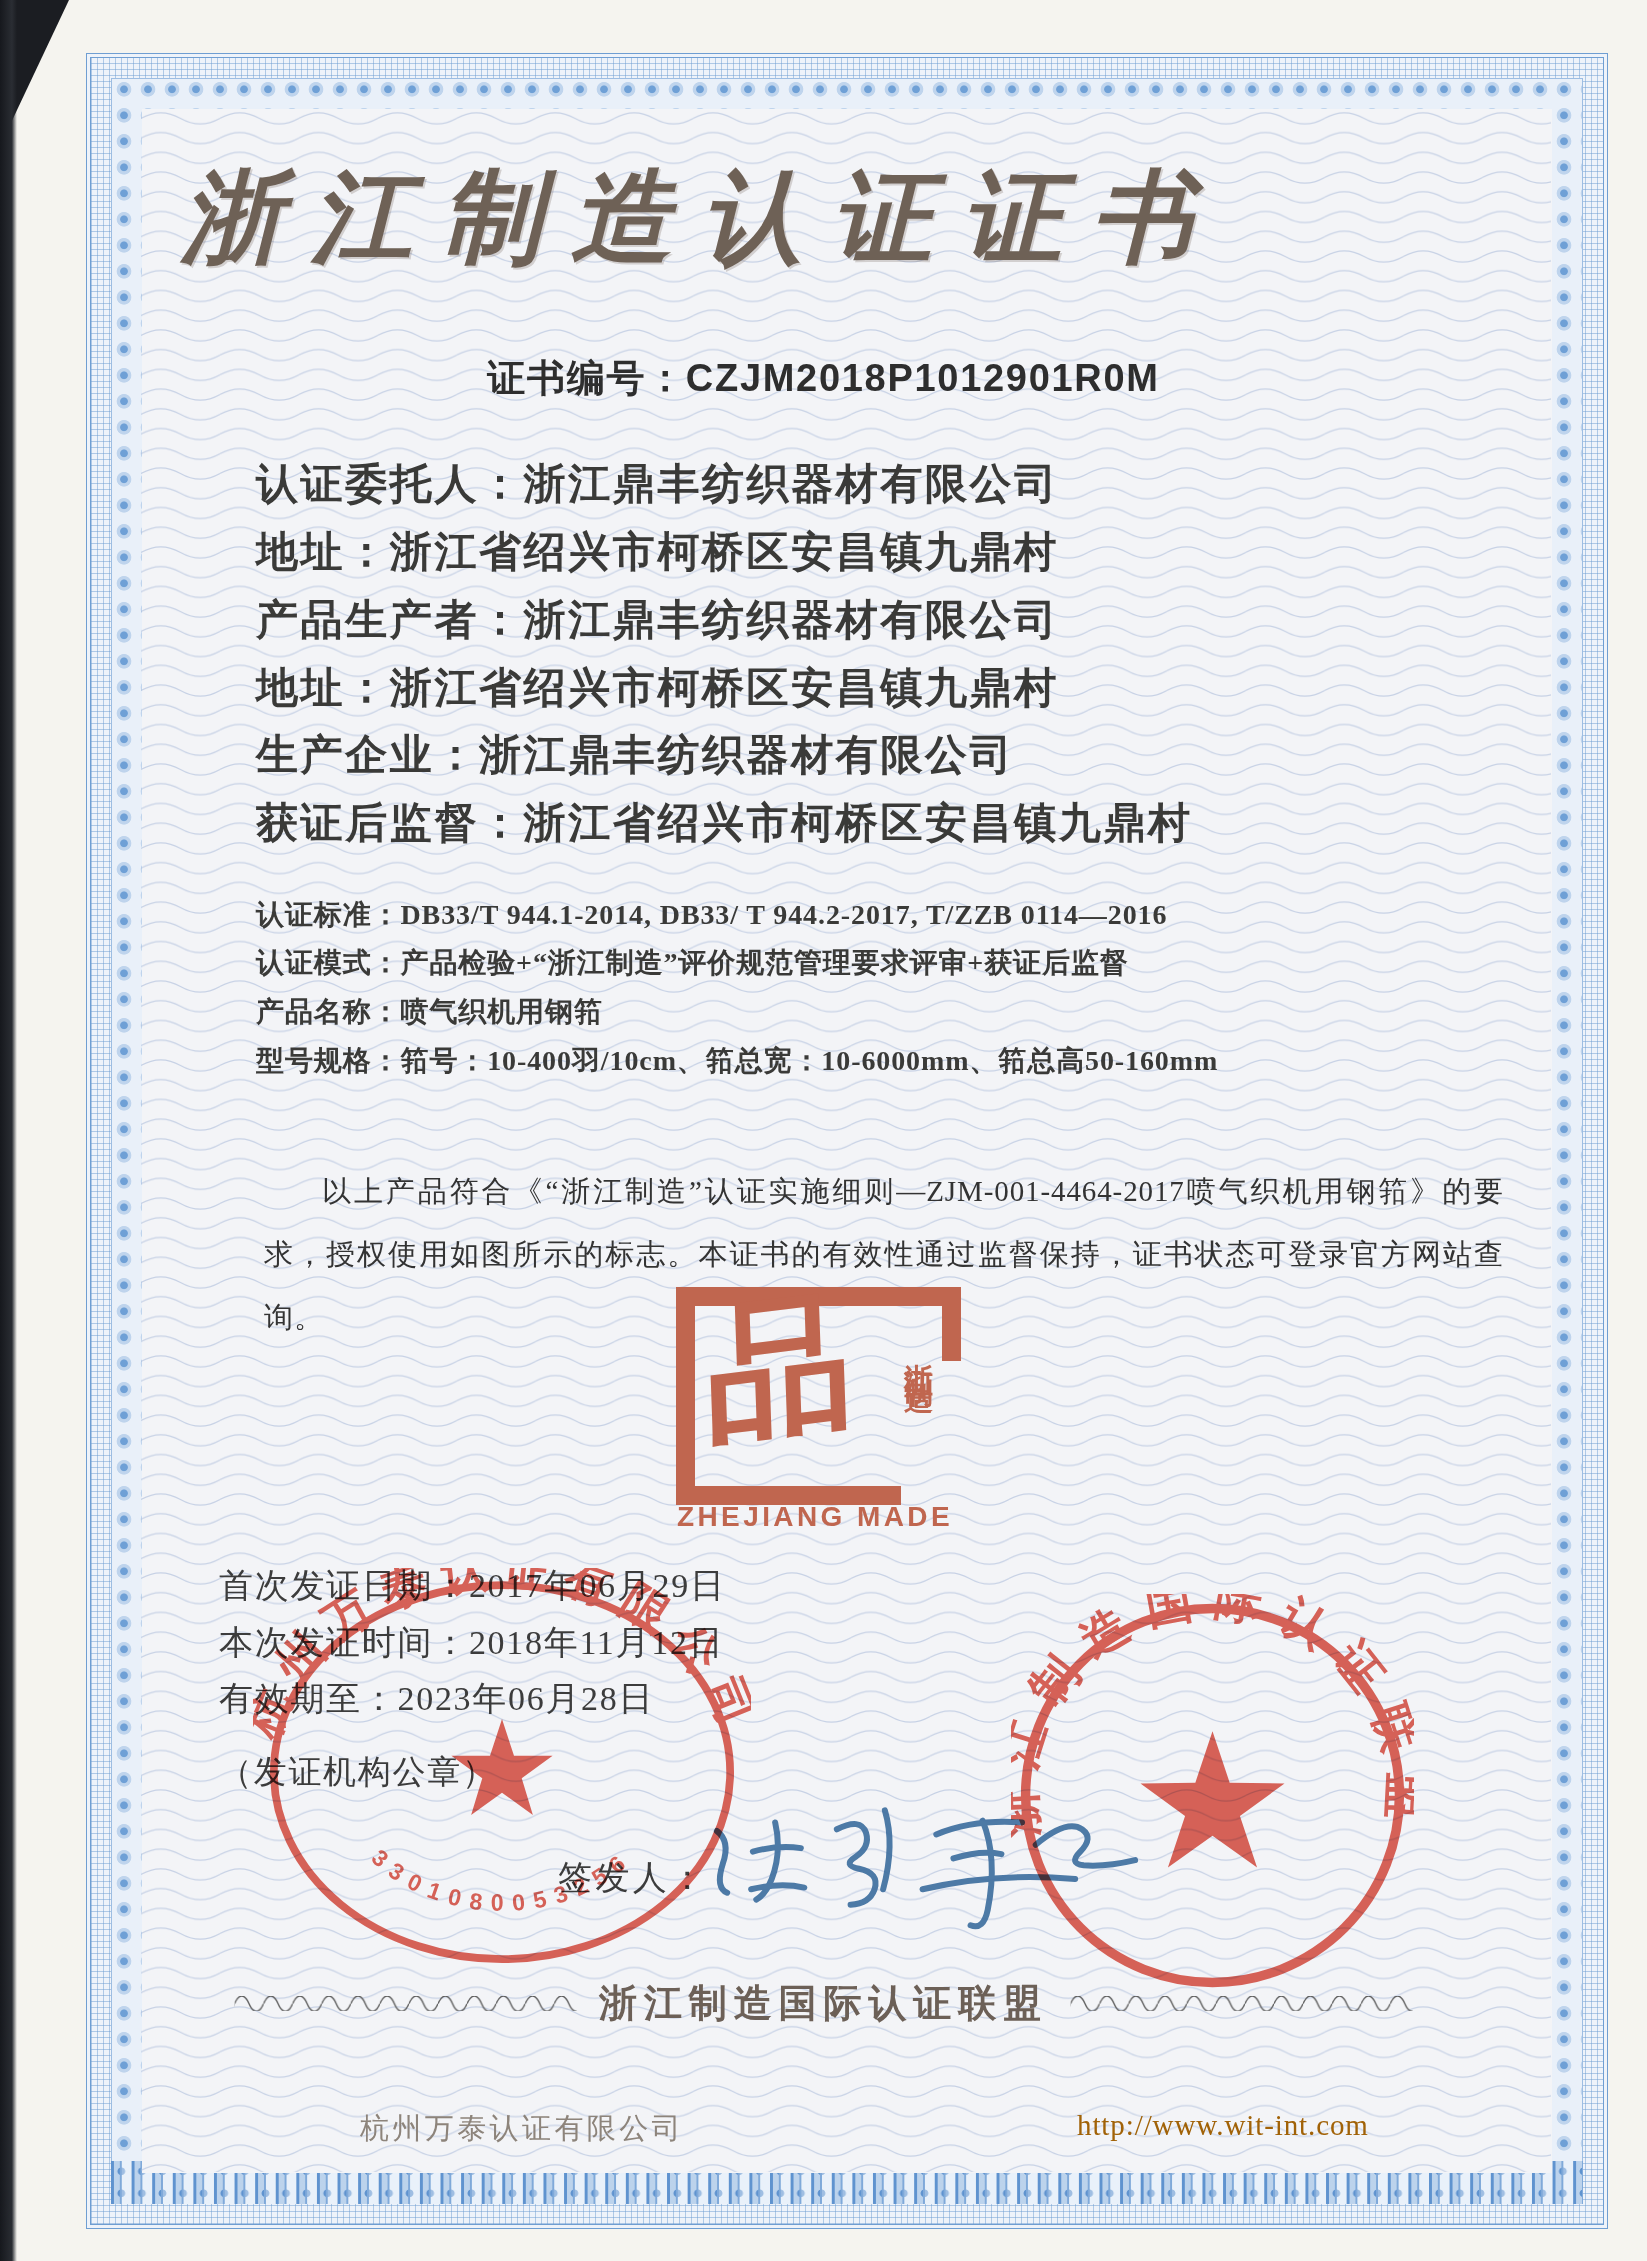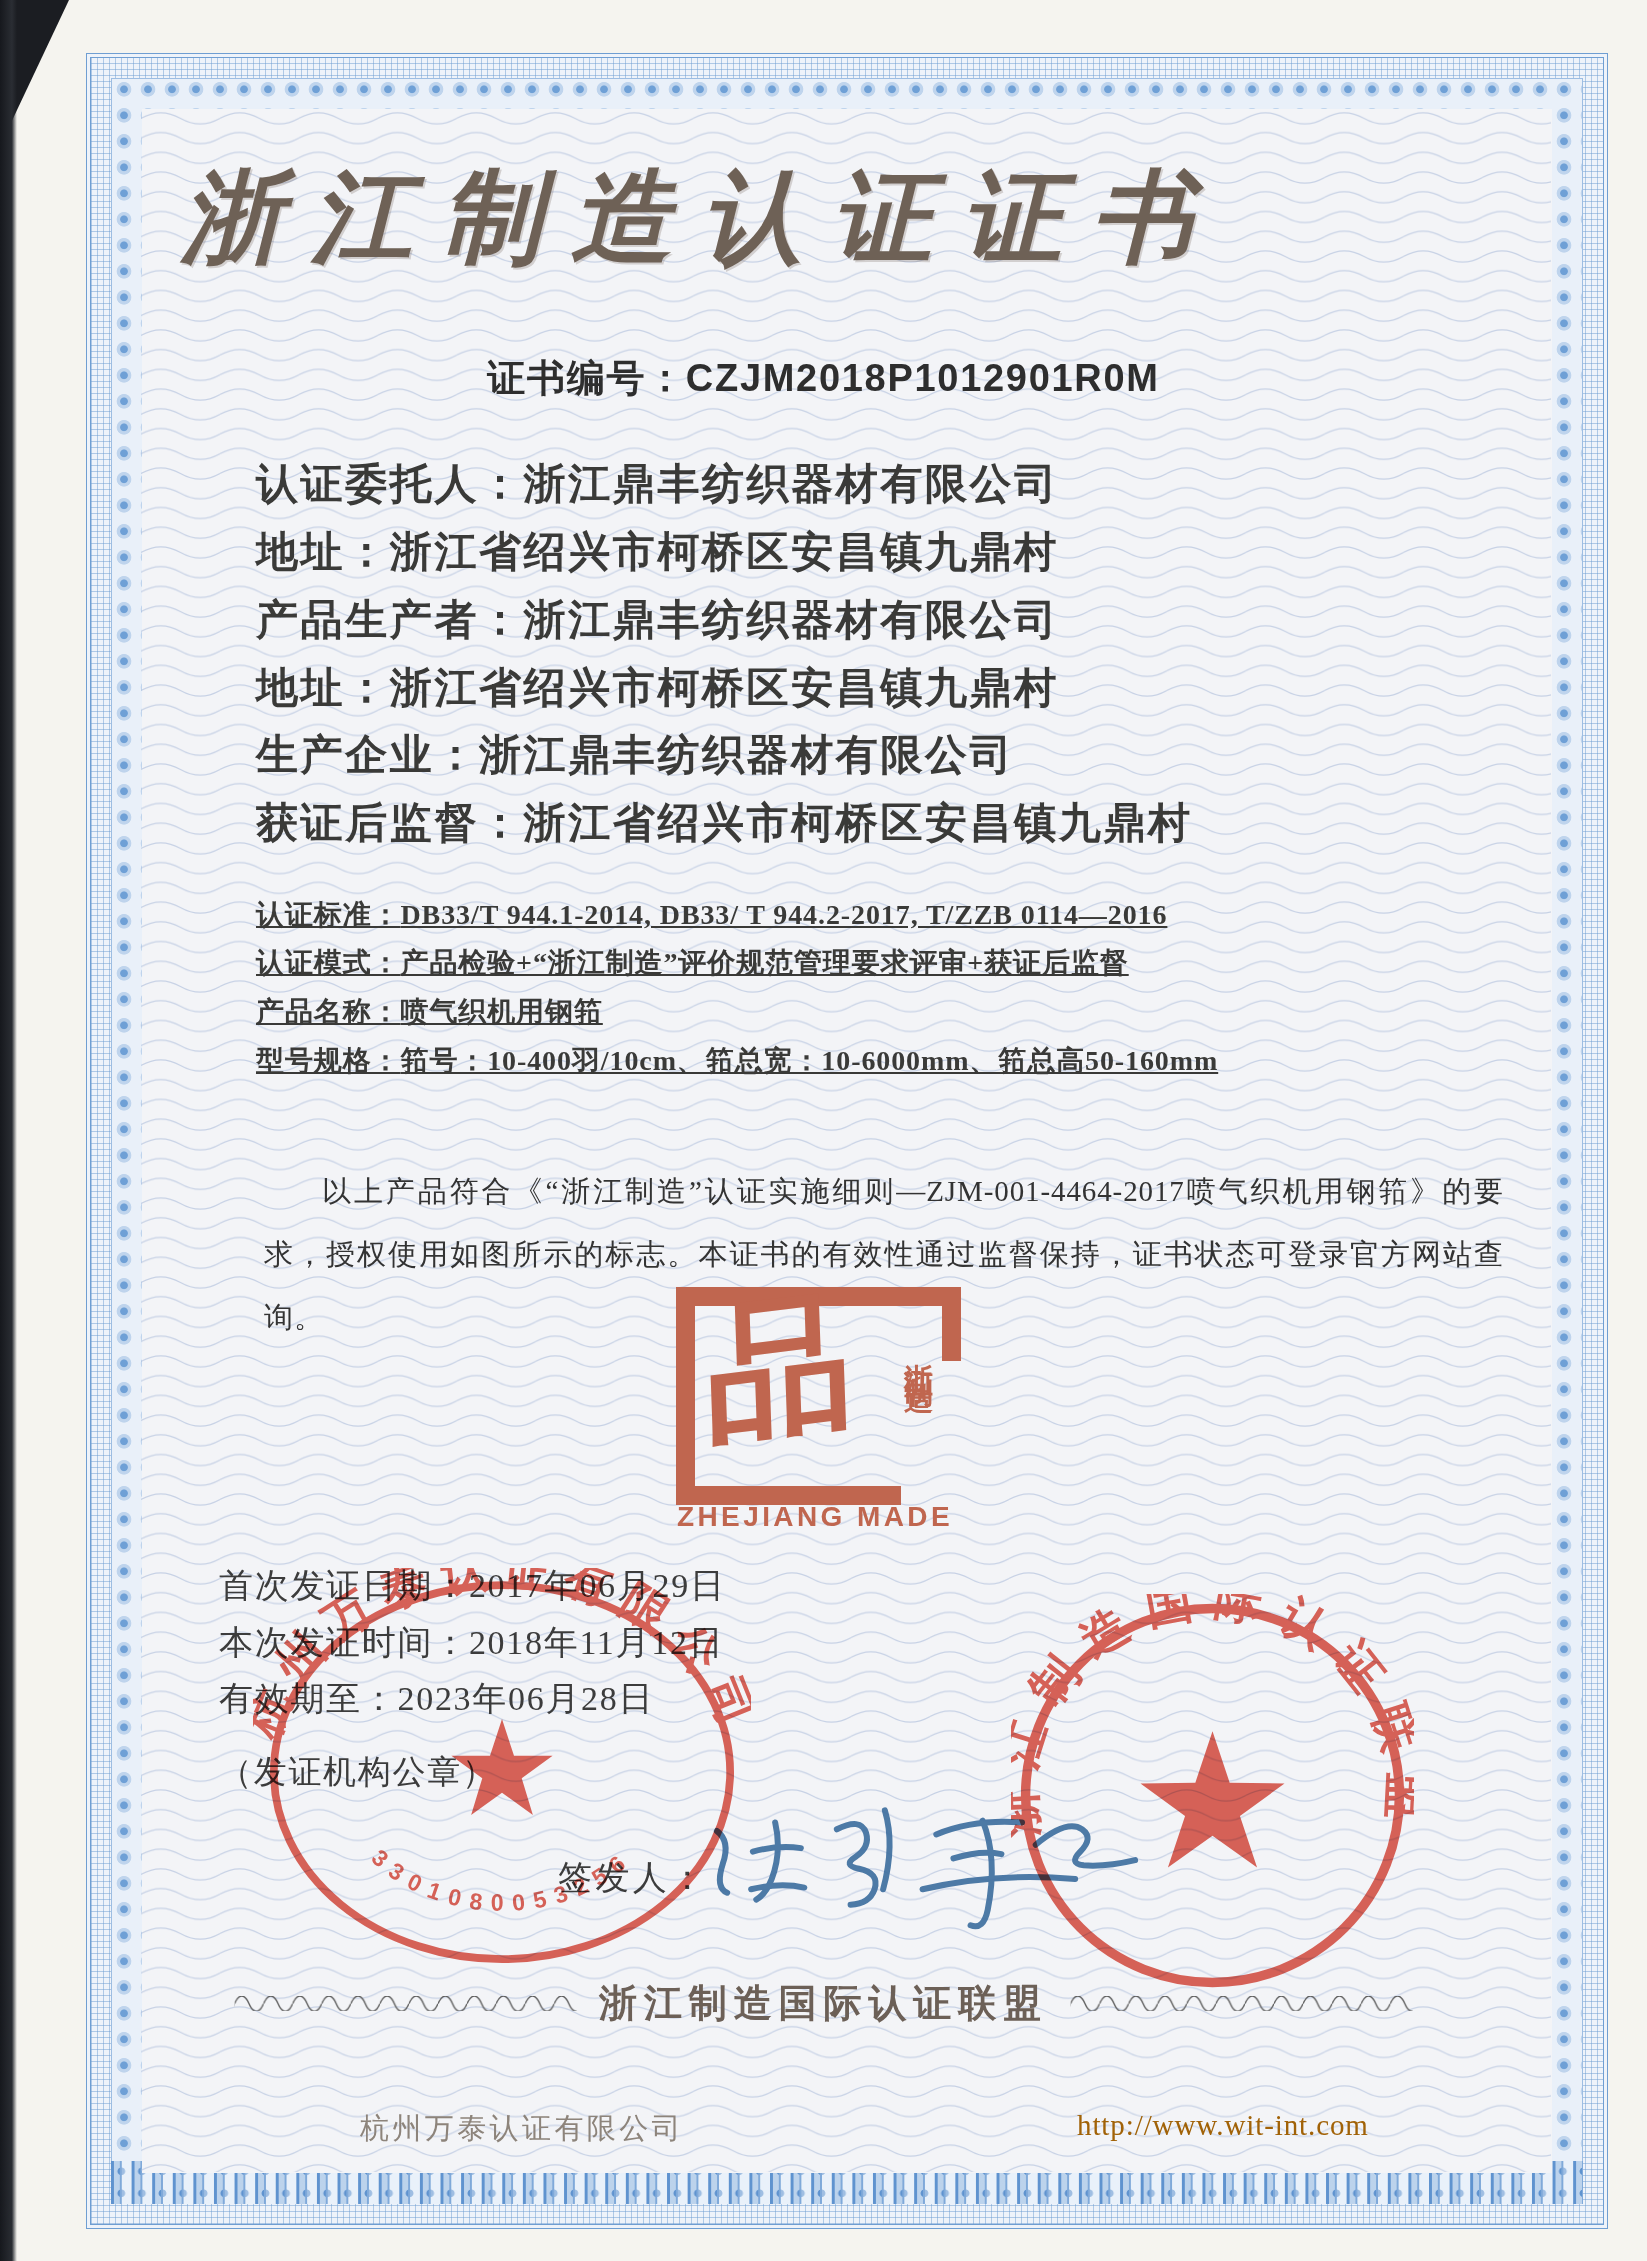--- a/index.html
+++ b/index.html
@@ -39,21 +39,21 @@
   .title{left:0;top:151px;width:1402px;text-align:center;z-index:2;
     font-family:"DejaVu Serif", serif;font-style:italic;font-weight:700;
     font-size:101px;letter-spacing:29px;color:#6e6156;
     text-shadow:1.7px 1.7px 0 rgba(110,97,86,.25);}
   .certno{left:0;top:353px;width:1647px;text-align:center;z-index:2;
     font-family:"Liberation Sans", sans-serif;font-weight:700;
     font-size:38px;color:#2e2e2e;letter-spacing:1.7px;}
   .info-line{left:256px;width:1201px;z-index:2;font-weight:700;font-size:42px;
     color:#3a3a38;letter-spacing:2.6px;font-family:"Liberation Serif", serif;white-space:nowrap;}
   .spec-line{left:256px;width:1252px;z-index:2;font-weight:700;font-size:28px;
-    color:#3a3a38;letter-spacing:0.9px;font-family:"Liberation Serif", serif;white-space:nowrap;text-decoration:underline;}
+    color:#3a3a38;letter-spacing:0.9px;font-family:"Liberation Serif", serif;white-space:nowrap;}
   .para{left:253px;top:1160px;width:1240px;z-index:2;font-size:29px;line-height:63px;
     text-align:justify;text-indent:2em;color:#333;letter-spacing:0.9px;margin-left:11px;}
   .date-line{left:219px;z-index:2;font-size:34px;color:#3c3c3c;letter-spacing:1.7px;white-space:nowrap;}
   .seal-note{left:219px;top:1750px;z-index:2;font-size:33px;color:#3c3c3c;letter-spacing:1.7px;}
   .issuer{left:558px;top:1855px;z-index:2;font-size:34px;color:#3c3c3c;letter-spacing:3.4px;}
 
   
   .logo{left:676px;top:1287px;width:285px;height:257px;z-index:2;}
   .logo .bar{position:absolute;background:#c0664f;}
   .logo .bar-top{left:0;top:0;width:285px;height:19px;}

